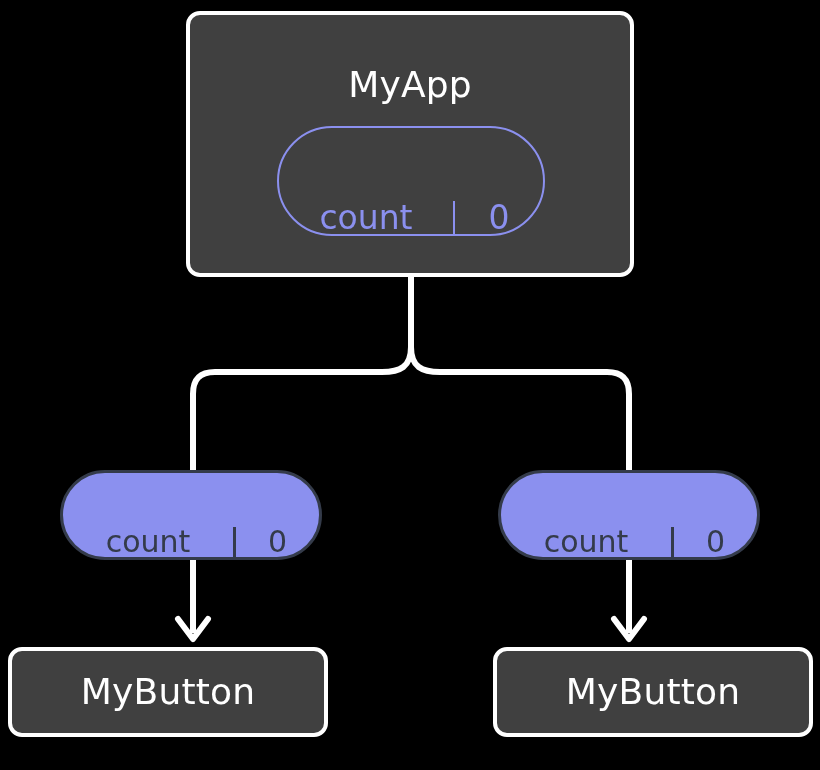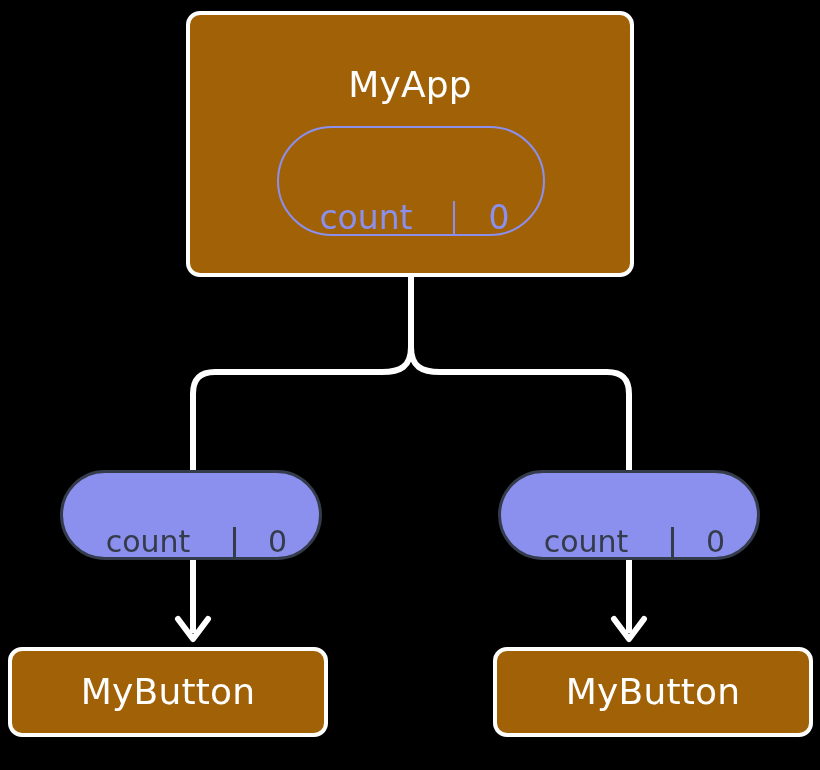--- a/index.html
+++ b/index.html
@@ -23,21 +23,21 @@
     top: 0;
     width: 820px;
     height: 770px;
     pointer-events: none;
   }
 
   
   .node-box {
     position: absolute;
     box-sizing: border-box;
-    background: #a16207;
+    background: #404040;
     border: 4px solid #ffffff;
     border-radius: 14px;
     display: flex;
     flex-direction: column;
     align-items: center;
   }
   .node-title {
     color: #ffffff;
     font-size: 36px;
     font-weight: 400;

